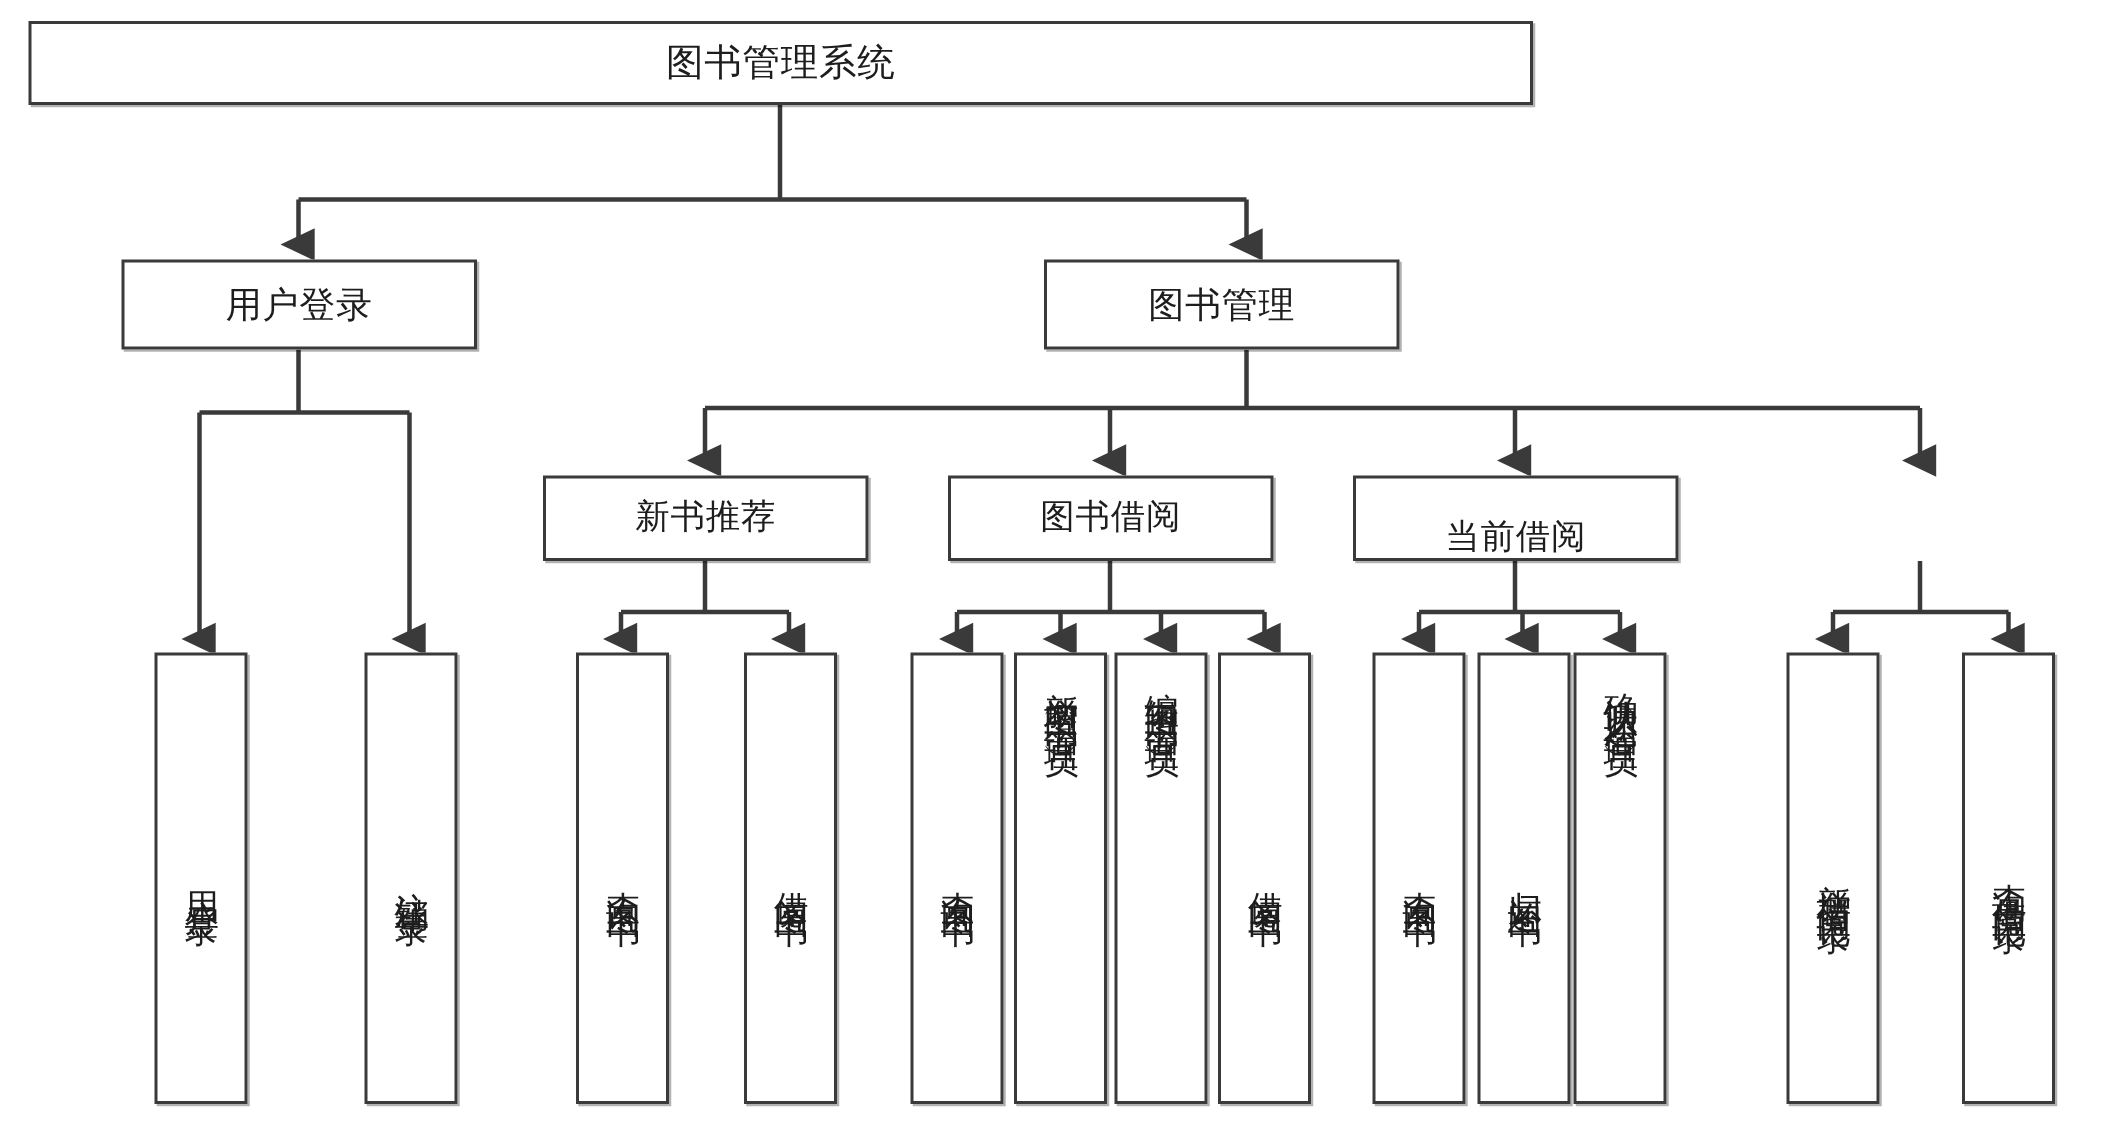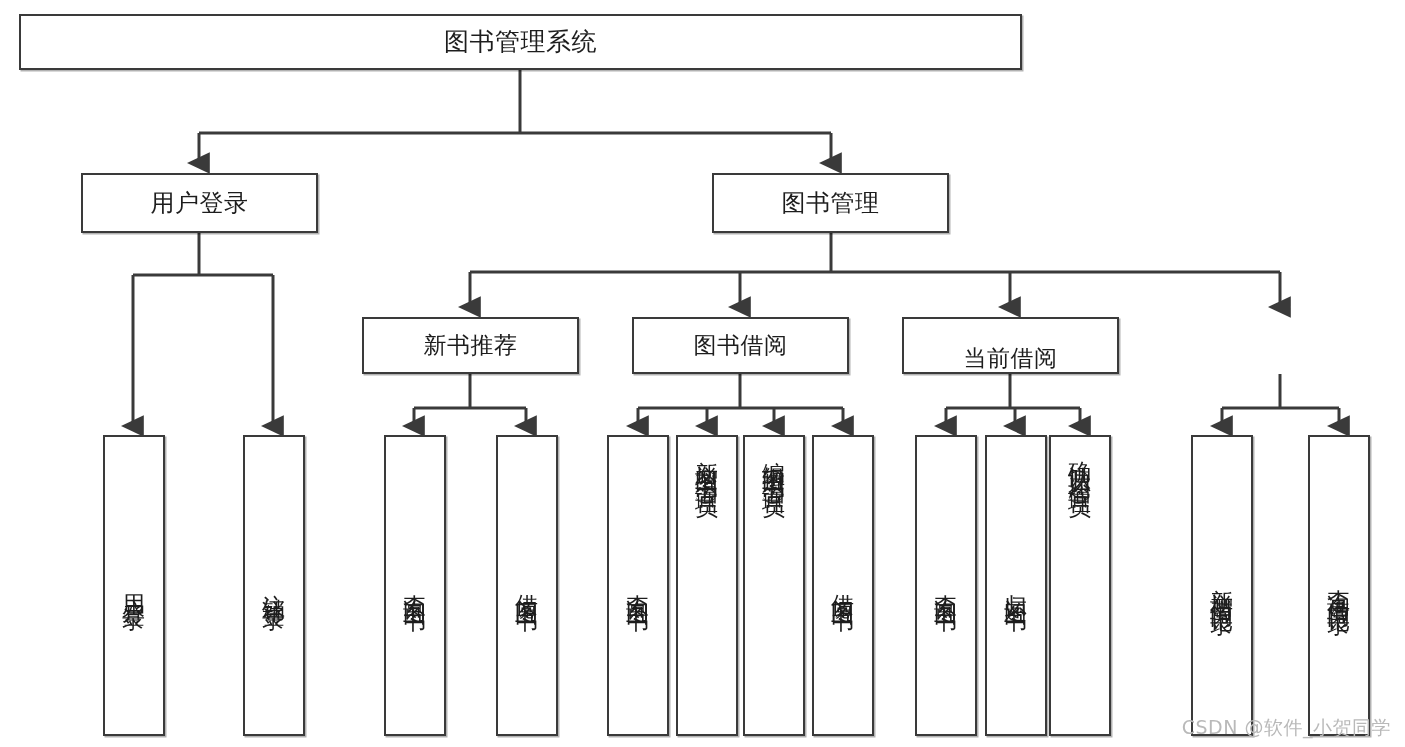--- a/index.html
+++ b/index.html
@@ -143,21 +143,21 @@
     </g>
   </svg>
 
   <div class="node horiz root" style="left:19px; top:14px; width:1003px; height:56px;">
     <span class="node-label">图书管理系统</span>
   </div>
 
   <div class="node horiz lvl2" style="left:81px; top:173px; width:237px; height:60px;">
     <span class="node-label">用户登录</span>
   </div>
-  <div class="node horiz lvl2" style="left:712px; top:173px; width:237px; height:60px;">
+  <div class="node horiz lvl2" style="left:696px; top:173px; width:237px; height:60px;">
     <span class="node-label">图书管理</span>
   </div>
 
   <div class="node horiz lvl3" style="left:632px; top:317px; width:217px; height:57px;">
     <span class="node-label">图书借阅</span>
   </div>
   <div class="node horiz lvl3" style="left:362px; top:317px; width:217px; height:57px;">
     <span class="node-label">新书推荐</span>
   </div>
   <div class="node horiz lvl3" style="left:902px; top:317px; width:217px; height:57px;align-items:flex-end;">
@@ -201,15 +201,14 @@
     <span class="node-label">确认归还（管理员）</span>
   </div>
 
   <div class="node vert centered" style="left:1191px; top:435px; width:62px; height:301px;">
     <span class="node-label">新增借阅记录</span>
   </div>
   <div class="node vert centered" style="left:1308px; top:435px; width:62px; height:301px;">
     <span class="node-label">查询借阅记录</span>
   </div>
 
-  <div id="watermark">CSDN @软件_小贺同学</div>
 
 </div>
 
 </body></html>

